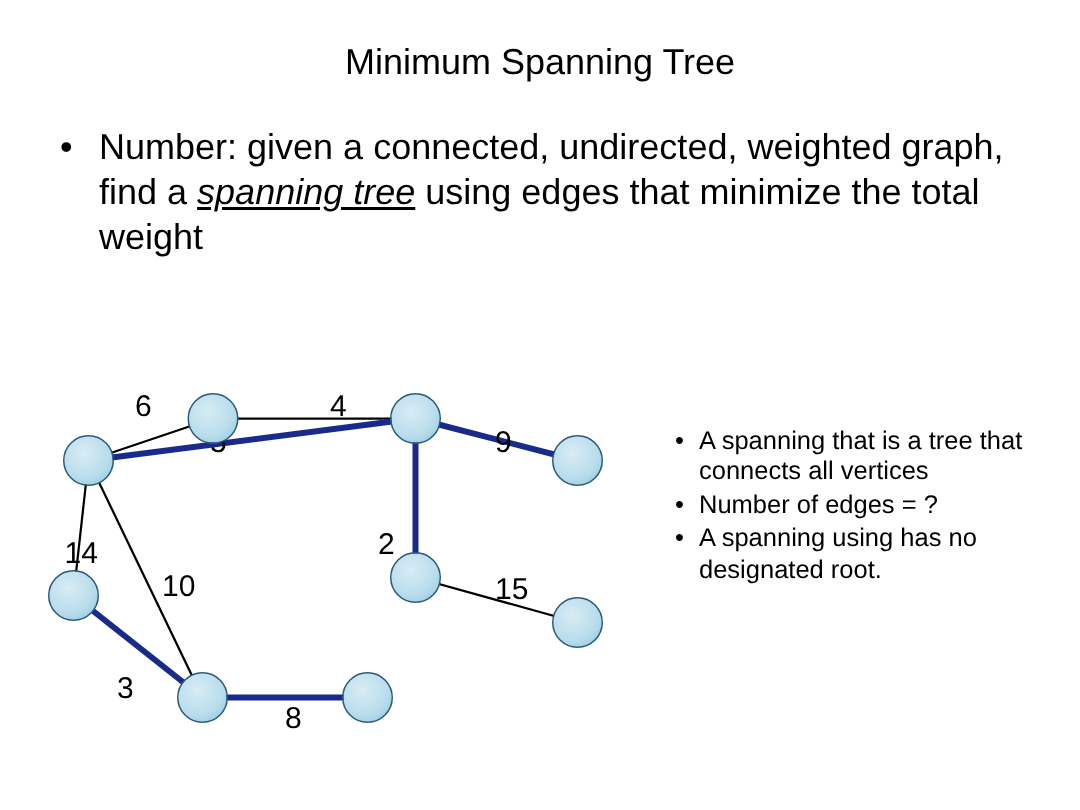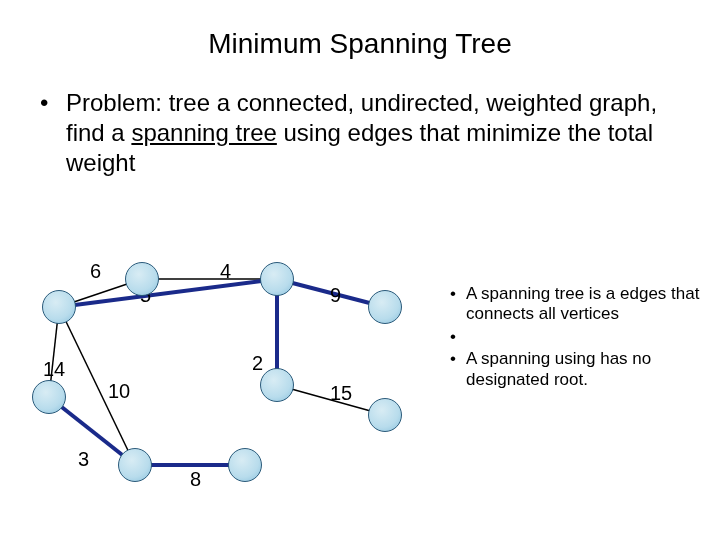--- a/index.html
+++ b/index.html
@@ -6,35 +6,35 @@
   body {
     width: 720px;
     height: 540px;
     background: #fff;
     font-family: Arial, Helvetica, sans-serif;
     position: relative;
     overflow: hidden;
   }
   .title {
     text-align: center;
-    font-size: 28px;
+    font-size: 24px;
     font-weight: normal;
     padding-top: 28px;
     color: #000;
   }
   .problem {
     font-size: 24px;
     color: #000;
     padding: 28px 40px 0 40px;
     line-height: 1.25;
   }
   .problem .bullet-wrap { display: flex; }
   .problem .dot { width: 26px; flex: 0 0 26px; }
   .problem .underline { }
-  .problem .italic-underline { text-decoration: underline; }
+  .problem .italic-underline { font-style: italic; text-decoration: underline; }
 
   .lower { position: absolute; top: 260px; left: 0; right: 0; bottom: 0; }
 
   .graph { position: absolute; left: 20px; top: 0; width: 420px; height: 260px; }
   .graph svg { position: absolute; left: 0; top: 0; }
   .node {
     position: absolute;
     width: 34px; height: 34px;
     border-radius: 50%;
     background: radial-gradient(circle at 40% 35%, #d8ecf4 0%, #b8dcec 60%, #88c0dc 100%);
@@ -61,21 +61,21 @@
 </style>
 </head>
 <body>
 
 <h1 class="title">Minimum Spanning Tree</h1>
 
 <div class="problem">
   <div class="bullet-wrap">
     <div class="dot">•</div>
     <div>
-      <span>Problem: tree a </span><span class="underline">connected</span><span>, undirected, weighted graph, find a </span><span class="italic-underline">spanning tree</span><span> using edges that minimize the total weight</span>
+      <span>Number: given a </span><span class="underline">connected</span><span>, undirected, weighted graph, find a </span><span class="italic-underline">spanning tree</span><span> using edges that minimize the total weight</span>
     </div>
   </div>
 </div>
 
 <div class="lower">
   <div class="graph" id="graph">
     <svg id="edges-svg" width="420" height="260">
         <line x1="39" y1="47" x2="122" y2="19" stroke="#000" stroke-width="1.5"></line>
         <line x1="122" y1="19" x2="257" y2="19" stroke="#000" stroke-width="1.5"></line>
         <line x1="39" y1="47" x2="257" y2="19" stroke="#1a2a8a" stroke-width="4"></line>
@@ -104,23 +104,24 @@
       <div class="node" style="left: 12px; top: 120px;"></div>
       <div class="node" style="left: 98px; top: 188px;"></div>
       <div class="node" style="left: 208px; top: 188px;"></div>
       <div class="node" style="left: 240px; top: 108px;"></div>
       <div class="node" style="left: 348px; top: 138px;"></div>
     </div>
 
   <div class="notes">
     <div class="n-item">
       <div class="n-dot">•</div>
-        <div>A spanning tree is a edges that connects all vertices</div>
+        <div>A spanning that is a tree that connects all vertices</div>
     </div>
     <div class="n-item">
       <div class="n-dot">•</div>
+        <div>Number of edges = ?</div>
     </div>
     <div class="n-item">
       <div class="n-dot">•</div>
         <div>A spanning using has no designated root.</div>
     </div>
   </div>
 </div>
 
 </body></html>

